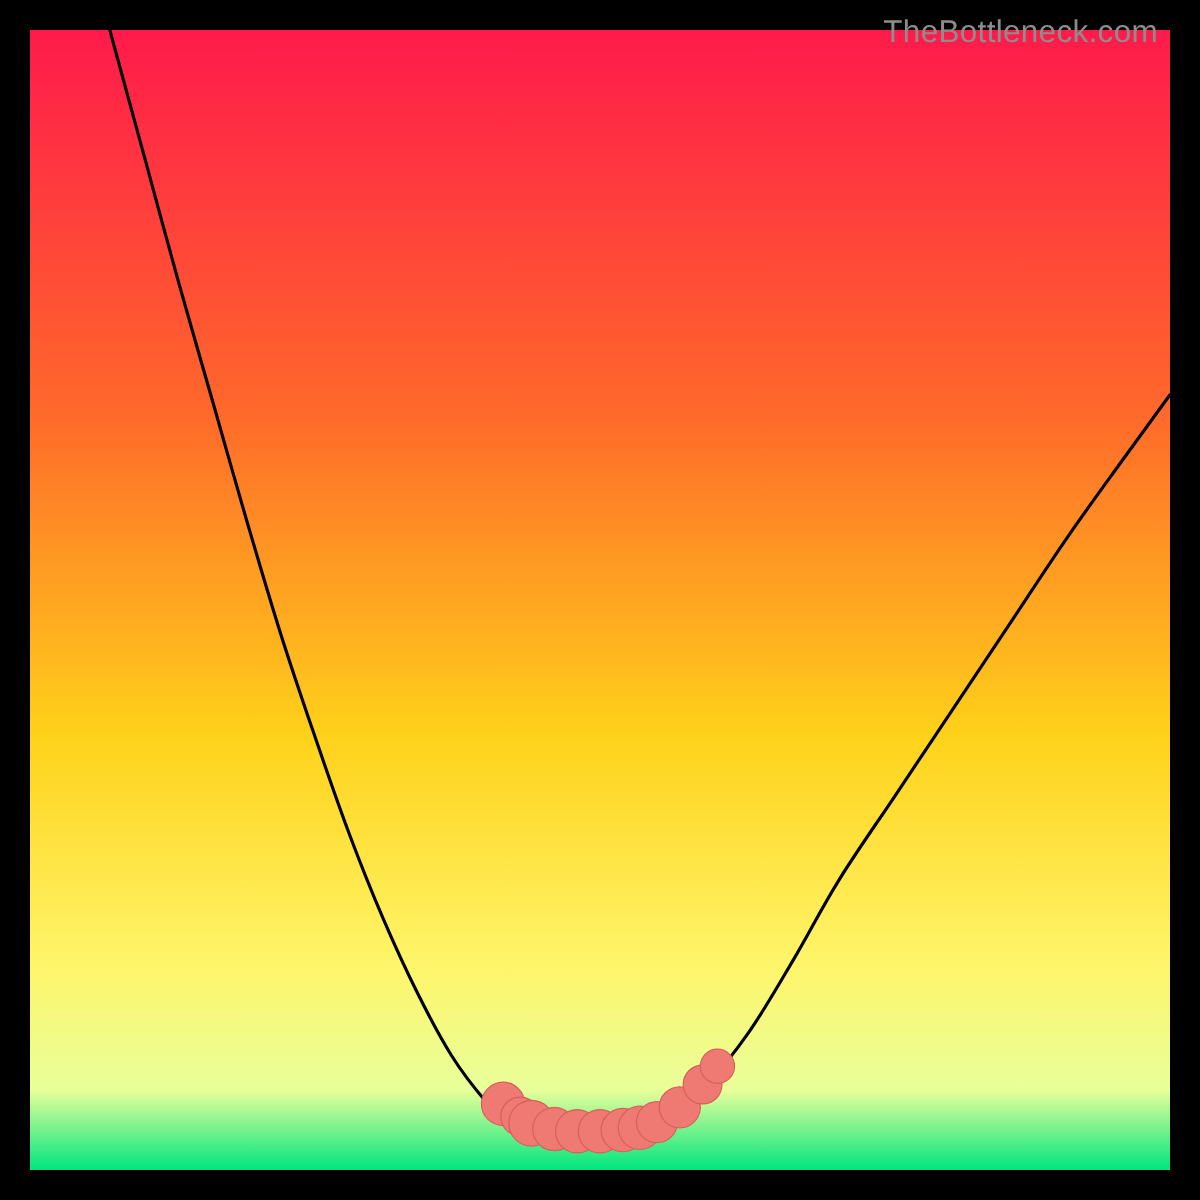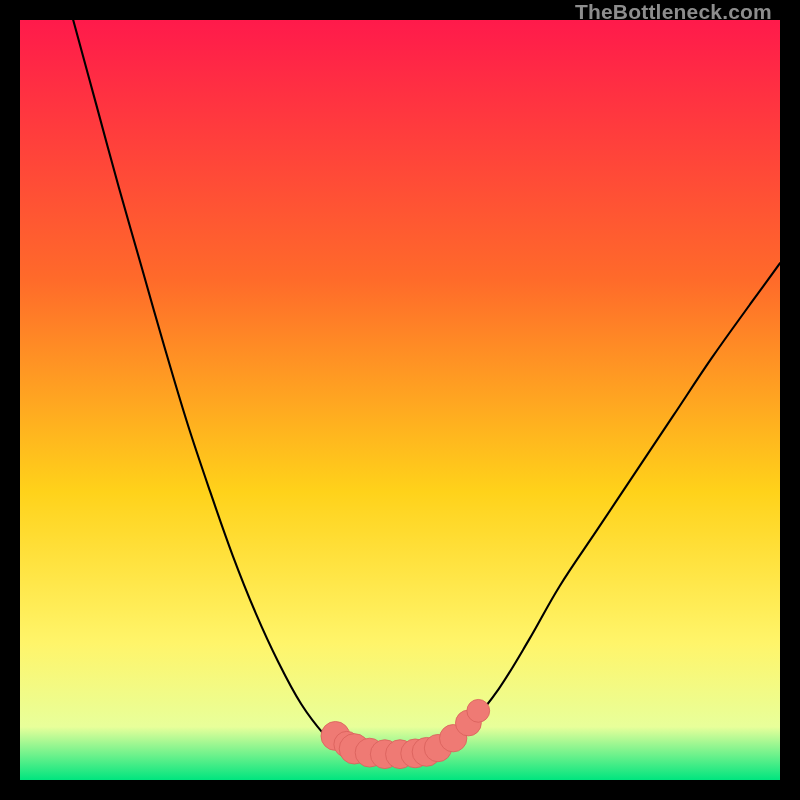--- a/index.html
+++ b/index.html
@@ -21,25 +21,25 @@
   }
   .plot {
     position: absolute;
     left: 0;
     top: 0;
     width: 760px;
     height: 760px;
   }
   .watermark {
     position: absolute;
-    top: 0;
+    top: 10px;
     right: 28px;
     color: #8d8d8d;
     font-size: 21px;
-    font-weight: 700;
+    font-weight: 400;
     letter-spacing: 0.2px;
   }
   svg {
     display: block;
   }
 </style>
 </head>
 <body>
 
 <div class="frame">

